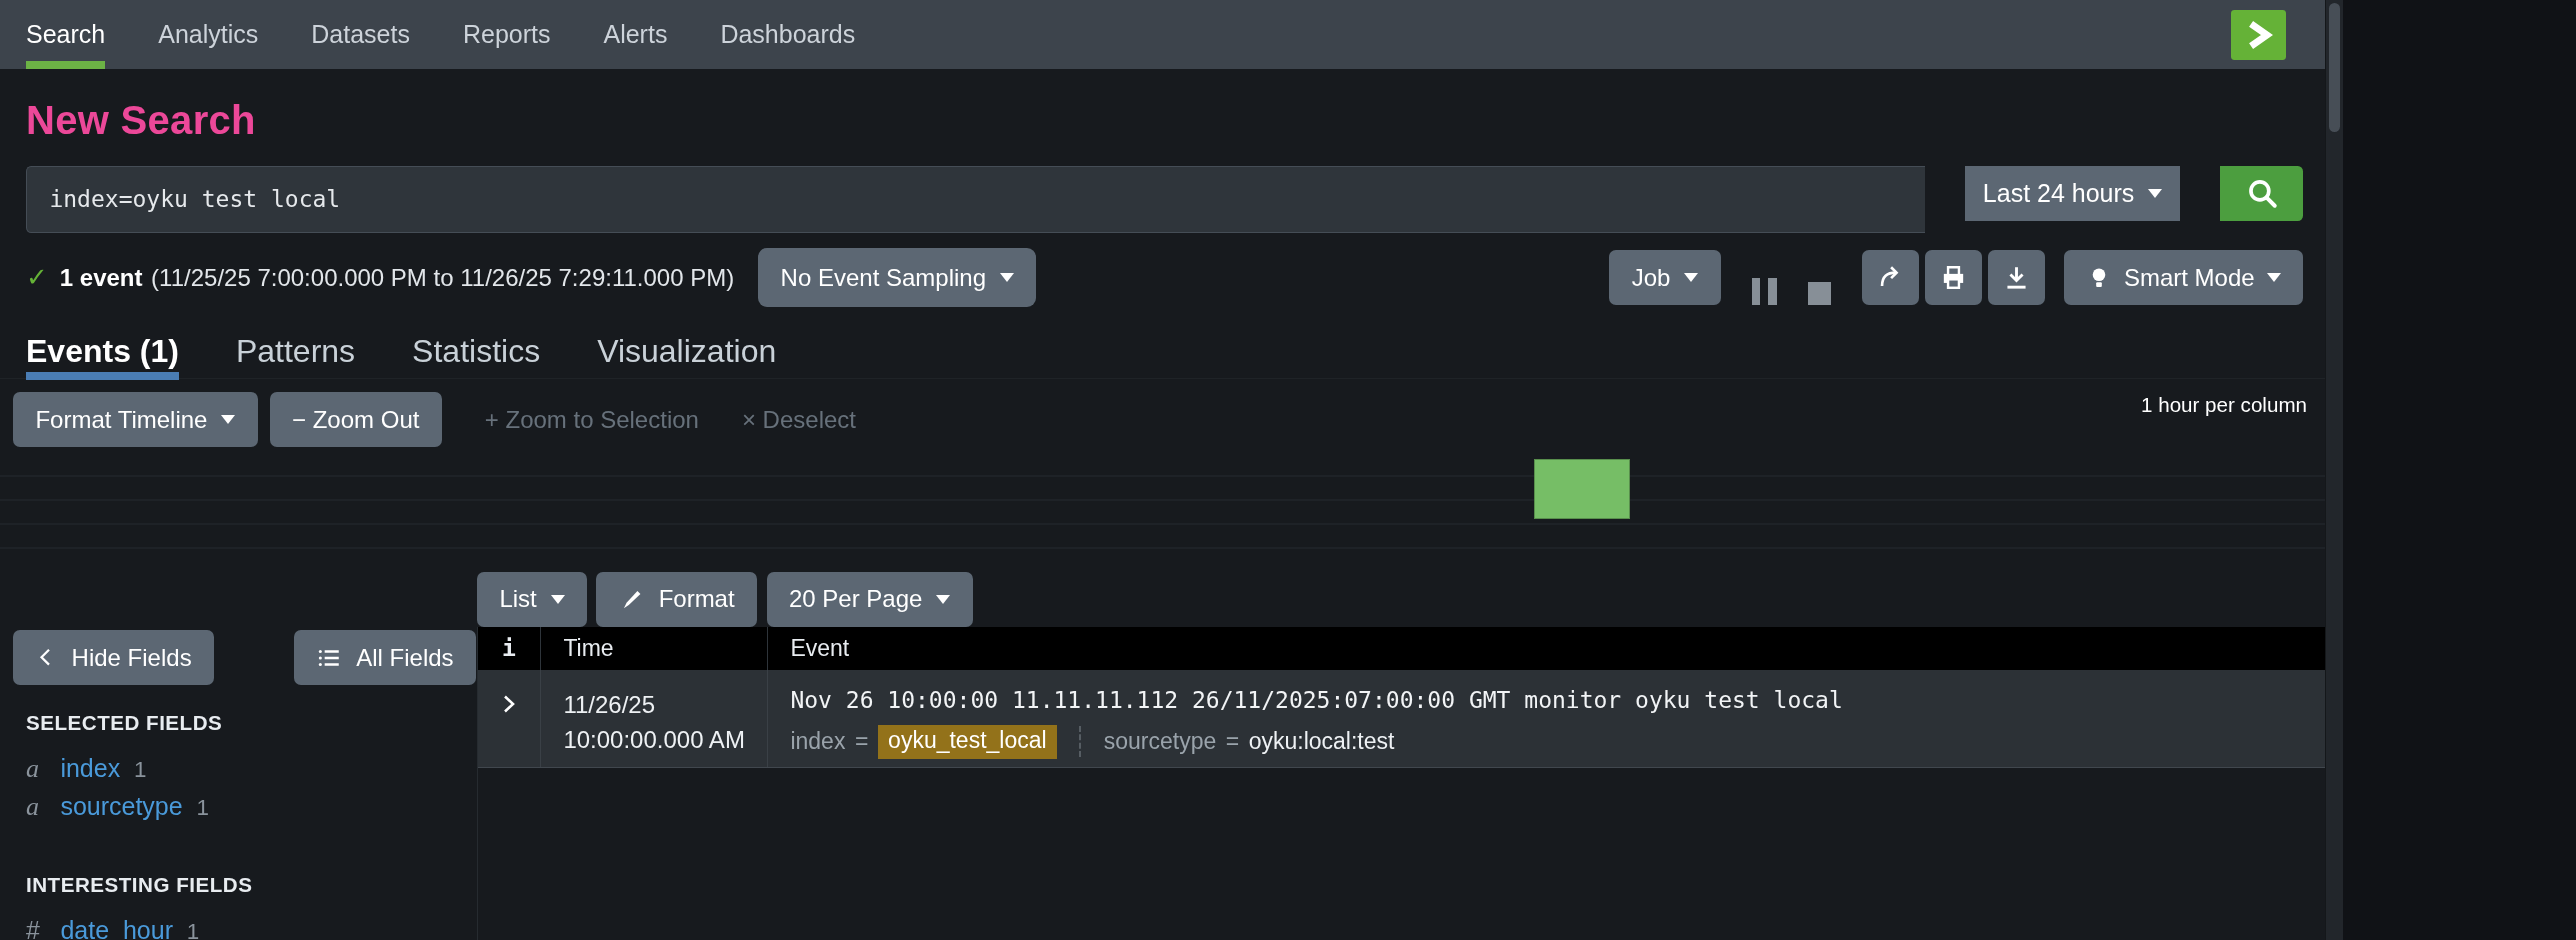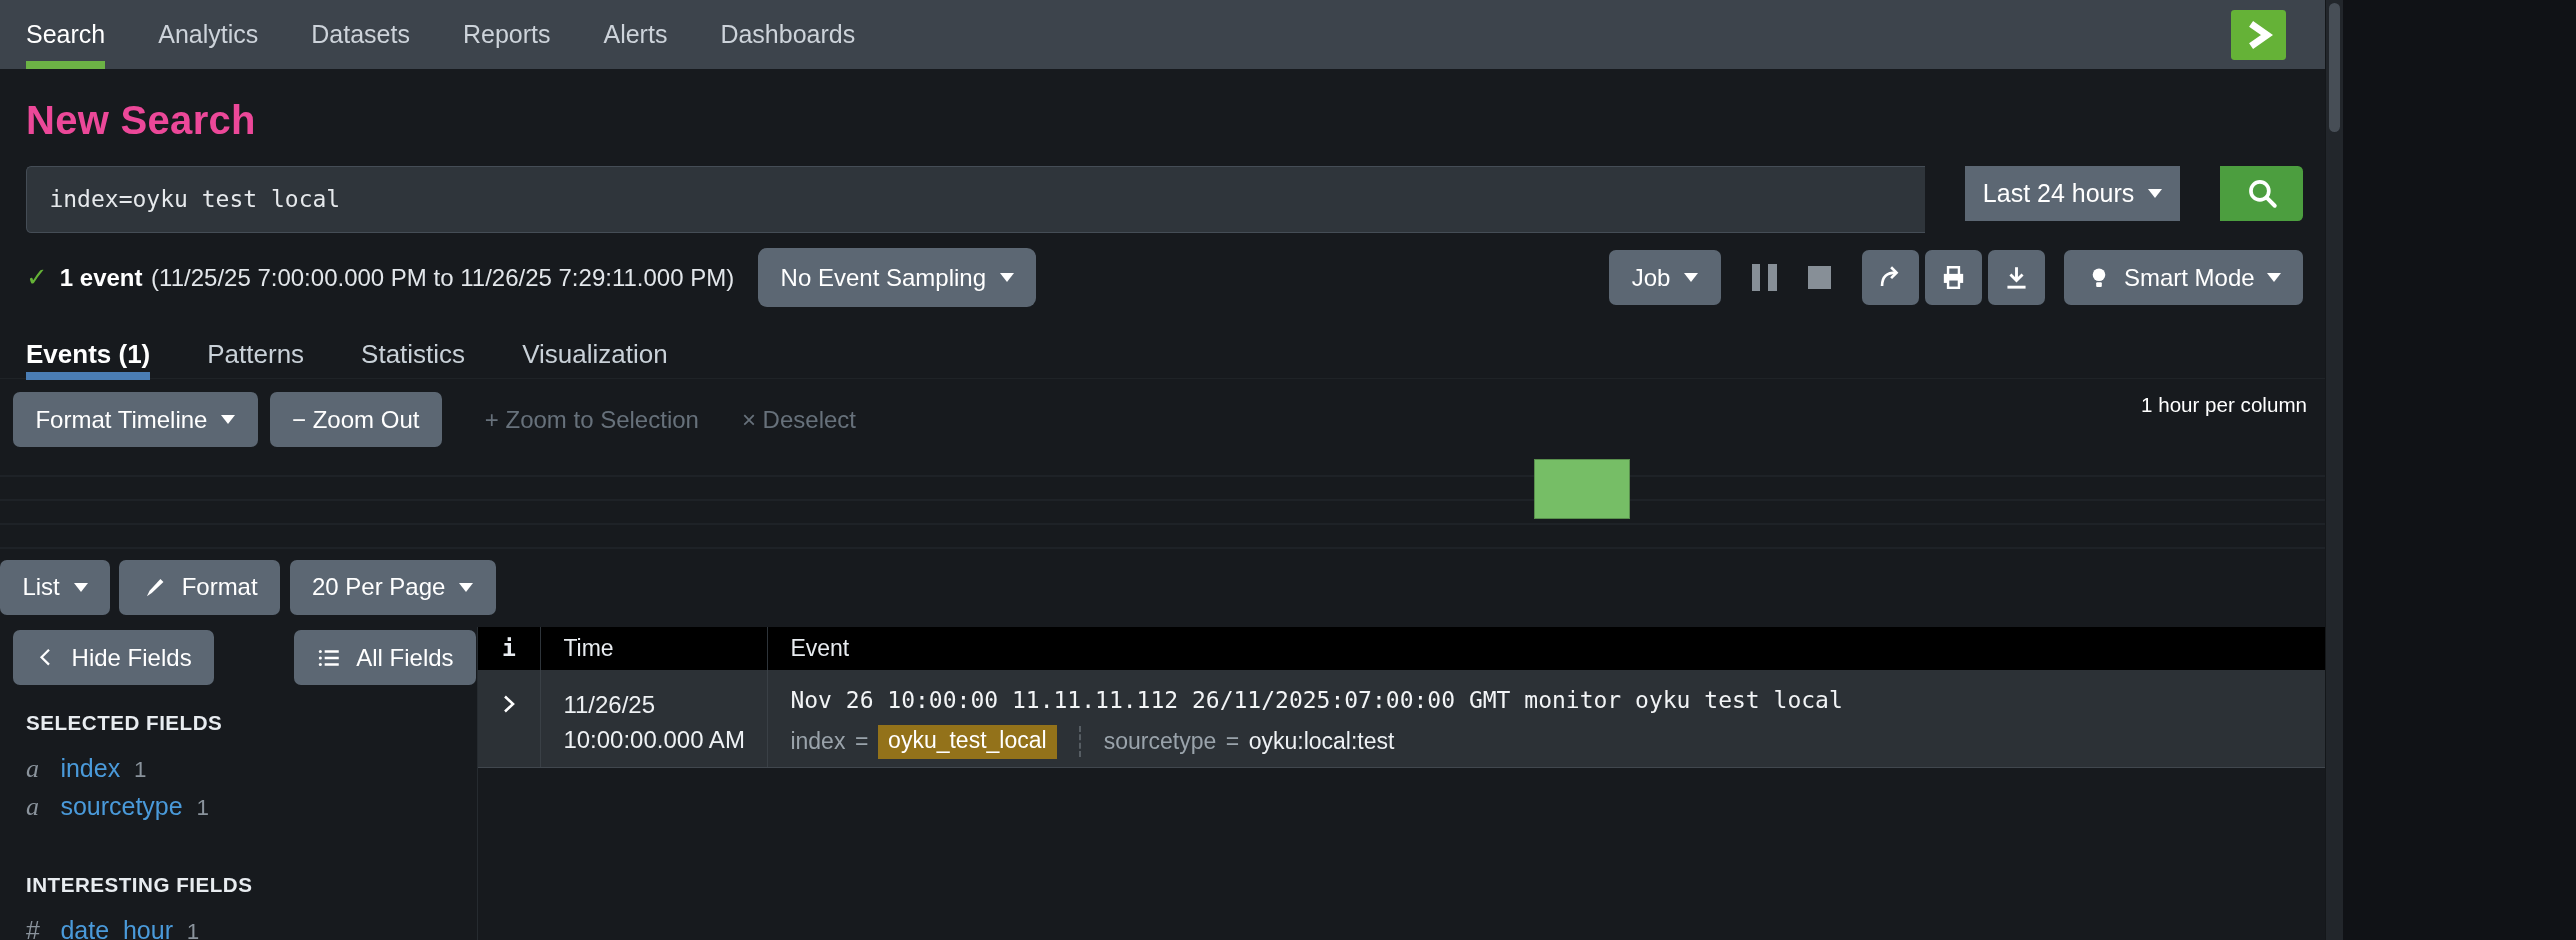--- a/index.html
+++ b/index.html
@@ -45,54 +45,54 @@
   .time-range-btn { width:215px; border-radius:0; font-size:25px; }
   .search-btn { width:83px; background:#4C9E3F; border-radius:0 5.2px 5.2px 0; }
 
   
   .status-row { flex:none; display:flex; justify-content:space-between; align-items:center;
                 margin:15.5px 40px 0 26px; height:59px; }
   .status-left { display:flex; align-items:center; font-size:24px; color:#E2E6EA; }
   .check { color:#65B237; font-size:26px; margin-right:12px; }
   .event-count { font-weight:bold; color:#FFFFFF; margin-right:8.6px; }
   .sampling-btn { margin-left:24px; height:59px;border-radius:9px; }
-  .status-right { display:flex; align-items:center; }
+  .status-right { display:flex; align-items:flex-end; }
   .pause-icon { display:flex; gap:7.7px; margin:0 31px; cursor:pointer; }
   .pause-icon i { display:block; width:8.6px; height:27.5px; background:#878F97; }
   .stop-icon { width:23px; height:23px; background:#878F97; margin-right:31px; cursor:pointer; }
   .icon-btn { width:57px; padding:0; }
   .icon-group { display:flex; gap:6px; margin-right:19px; }
   .smartmode-btn { gap:12px; }
 
   
   .tabs-row { flex:none; display:flex; padding-left:26px; margin-top:24px; gap:57px; height:48px;
               border-bottom:1.7px solid #1F2327; }
-  .tab { font-size:26px; color:#C9D1D8; position:relative; cursor:pointer; padding-top:1.7px;margin-top:6px; }
+  .tab { font-size:32px; color:#C9D1D8; position:relative; cursor:pointer; padding-top:1.7px; }
   .tab.active { color:#FFFFFF; font-weight:bold; }
   .tab.active::after { content:""; position:absolute; left:0; right:0; bottom:-1.7px; height:7.7px;
                        background:#4A7DB4; }
 
   
   .timeline-controls { flex:none; display:flex; align-items:center; margin:12px 36px 0 13px;
                        height:57px; }
   .tc-btn { height:55px; }
   .zoomout-btn { margin-left:12px; }
   .tc-link { font-size:24px; color:#67717B; margin-left:43px; cursor:default; }
   .tc-spacer { flex:1; }
   .scale-label { font-size:20.6px; color:#FFFFFF; align-self:flex-start; margin-top:1.7px; }
 
   
   .timeline-chart { flex:none; height:96px; margin-top:5.2px; position:relative;
      background:repeating-linear-gradient(to bottom, transparent 0 22.4px, #1E2227 22.4px 24px); }
   .timeline-bar { position:absolute; left:1534px; top:5.2px; width:96px; height:60px;
                   background:#76BE66; border:1.7px solid rgba(0,0,0,0.25); cursor:pointer; }
 
   
-  .results-toolbar { flex:none; display:flex; align-items:flex-start; height:67px; margin-top:10.3px;
-                     gap:9.5px; }
+  .results-toolbar { flex:none; display:flex; align-items:flex-end; height:67px; margin-top:10.3px;
+                     padding-left:477px; gap:9.5px; }
 
   
   .main { flex:1; display:flex; min-height:0; }
   .sidebar { width:478px; flex:none; border-right:1.7px solid #262B30; }
   .fields-buttons { display:flex; padding:3.4px 0 0 13px; }
   .allfields-btn { margin-left:80px; }
   .field-groups { padding:26px 0 0 26px; }
   .field-header { font-size:20.6px; font-weight:bold; color:#E8ECF0; letter-spacing:0.5px;
                   margin-bottom:19px; }
   .field-item { display:flex; align-items:baseline; margin-bottom:11.2px; font-size:25px;

